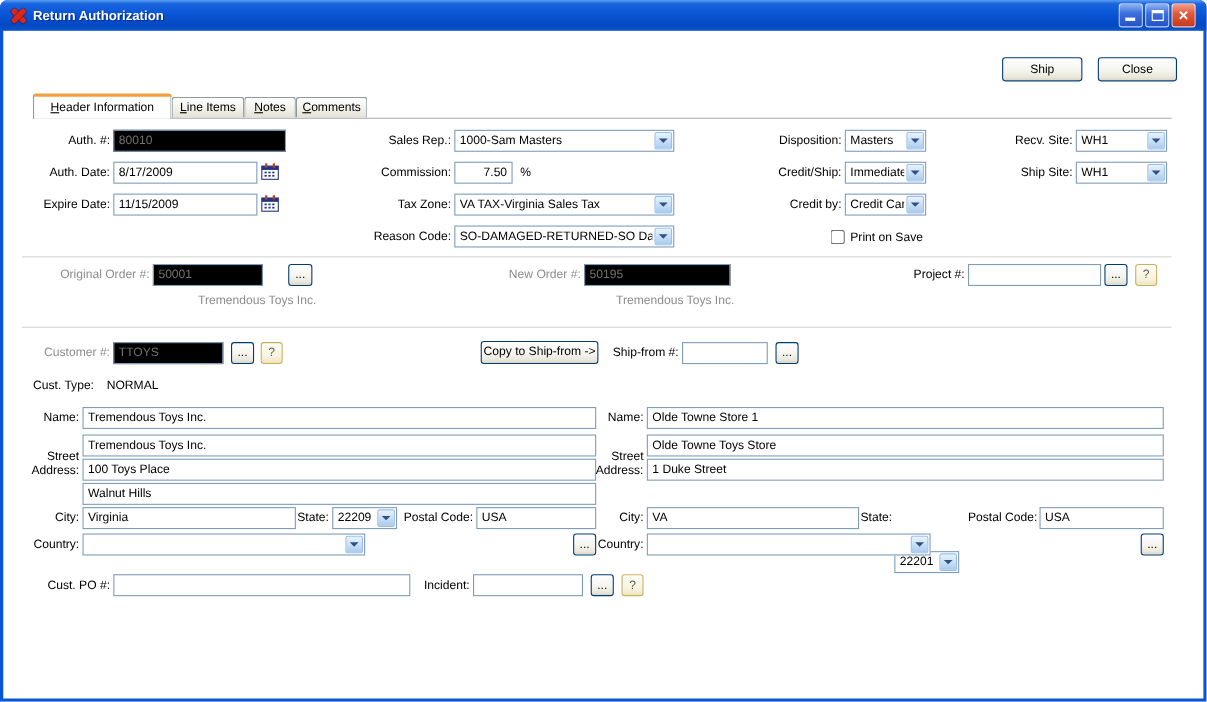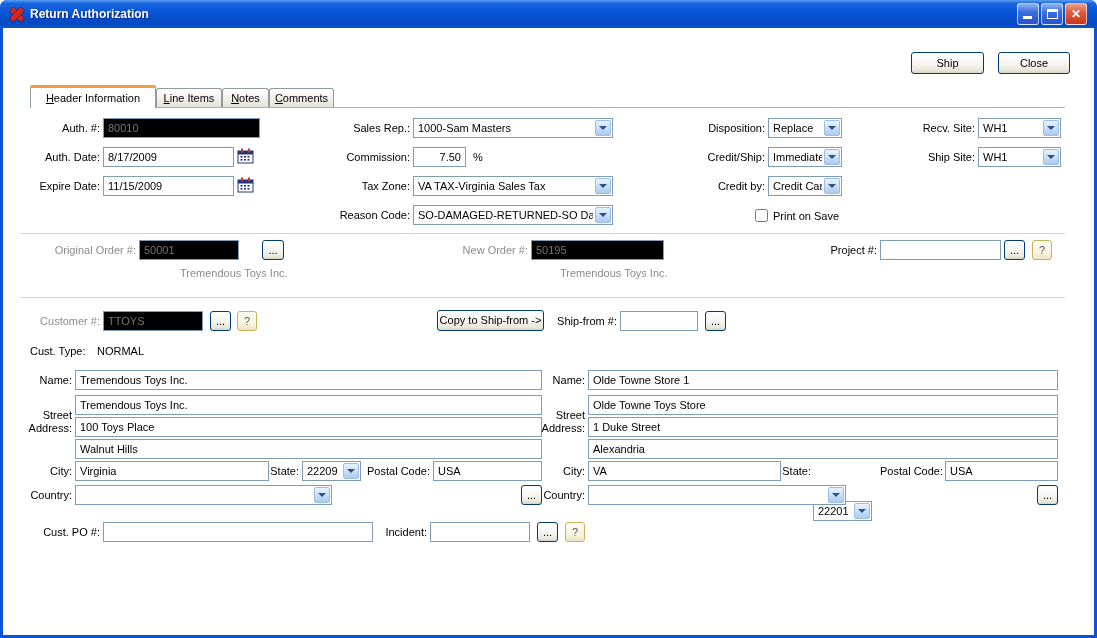--- a/index.html
+++ b/index.html
@@ -100,21 +100,21 @@
 
   <span class="lbl" style="left:0; top:118px; width:100px;">Auth. #:</span>
   <input class="fld ro" style="left: 103px; top: 118px; width: 157px;" readonly="" value="80010">
   <span class="lbl" style="left:310px; top:118px; width:100px;">Sales Rep.:</span>
   <div class="combo" style="left:413px; top:118px; width:200px;">
     <span class="txt">1000-Sam Masters</span>
       <span class="arw"></span>
   </div>
   <span class="lbl" style="left:665px; top:118px; width:100px;">Disposition:</span>
   <div class="combo" style="left:768px; top:118px; width:74px;">
-    <span class="txt">Replace</span>
+    <span class="txt">Masters</span>
       <span class="arw"></span>
   </div>
   <span class="lbl" style="left:875px; top:118px; width:100px;">Recv. Site:</span>
   <div class="combo" style="left:978px; top:118px; width:83px;">
     <span class="txt">WH1</span>
       <span class="arw"></span>
   </div>
 
   <span class="lbl" style="left:0; top:147px; width:100px;">Auth. Date:</span>
   <input class="fld" style="left: 103px; top: 147px; width: 131px;" value="8/17/2009">
@@ -236,21 +236,20 @@
     <span class="txt"></span>
       <span class="arw"></span>
   </div>
   <button class="btn small" style="left:521px; top:485px; width:21px;">...</button>
 
   <span class="lbl" style="left:513px; top:370px; width:72px;">Name:</span>
   <input class="fld" style="left: 588px; top: 370px; width: 470px;" value="Olde Towne Store 1">
   <span class="lbl lbl-multi" style="left:525px; top:409px; width:60px;">Street Address:</span>
   <input class="fld" style="left: 588px; top: 395px; width: 470px;" value="Olde Towne Toys Store">
   <input class="fld" style="left: 588px; top: 417px; width: 470px;" value="1 Duke Street">
-  <input class="fld" style="left: 588px; top: 439px; width: 470px;" value="Alexandria">
   <span class="lbl" style="left:513px; top:461px; width:72px;">City:</span>
   <input class="fld" style="left: 588px; top: 461px; width: 193px;" value="VA">
   <span class="lbl" style="left:751px; top:461px; width:60px;">State:</span>
   <div class="combo" style="left:813px; top:461px; width:59px;margin-top:40px;">
     <span class="txt">22201</span>
       <span class="arw"></span>
   </div>
   <span class="lbl" style="left:865px; top:461px; width:78px;">Postal Code:</span>
   <input class="fld" style="left: 945px; top: 461px; width: 113px;" value="USA">
   <span class="lbl" style="left:513px; top:485px; width:72px;">Country:</span>

